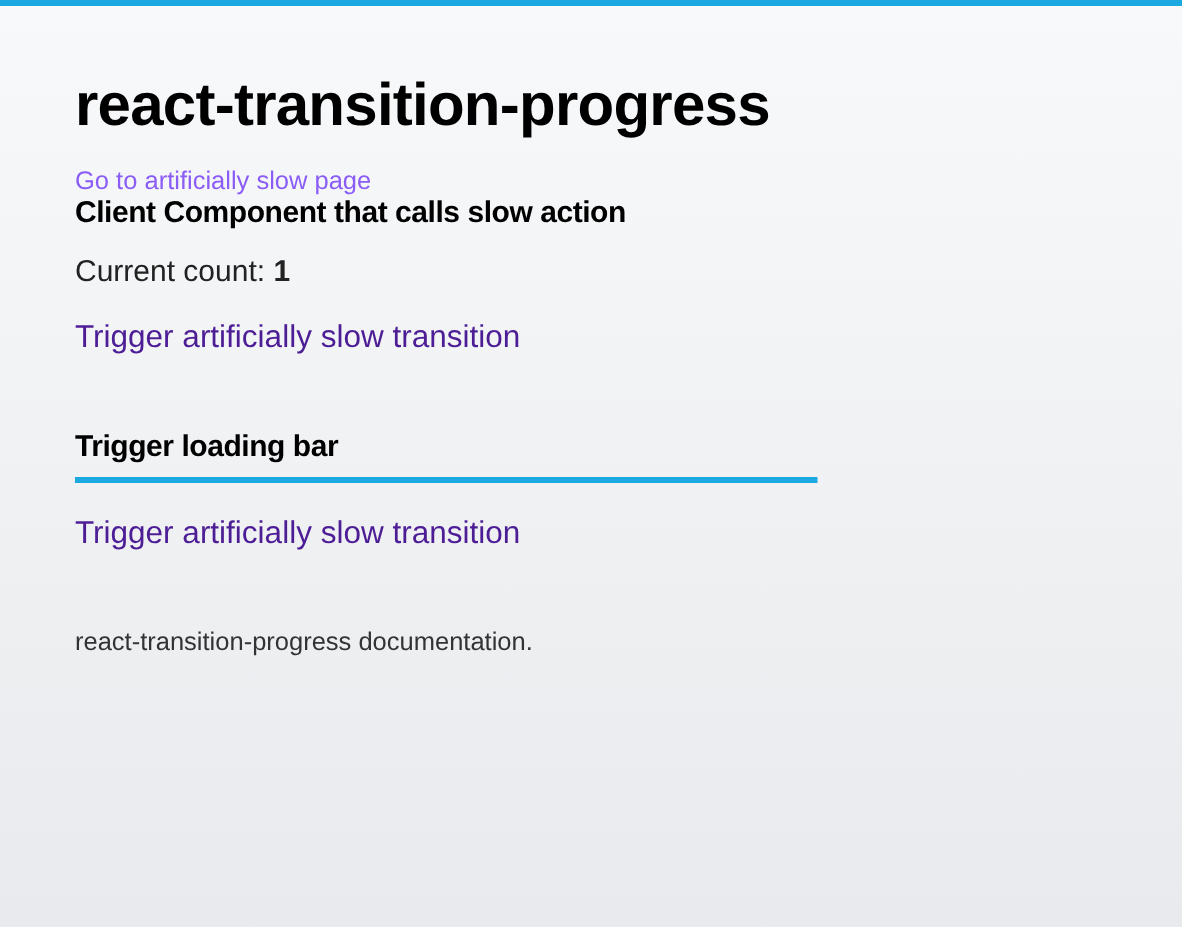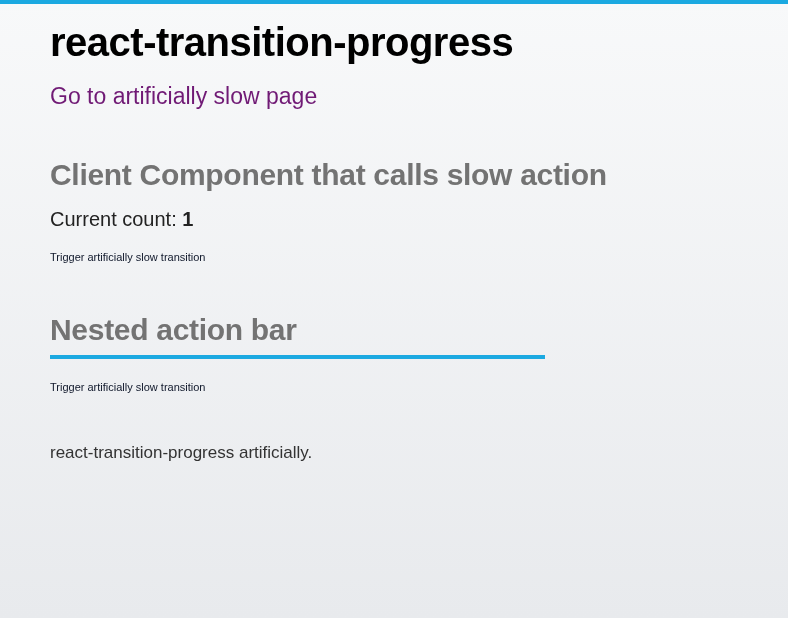--- a/index.html
+++ b/index.html
@@ -13,53 +13,52 @@
       width: 788px;
       height: 618px;
       overflow: hidden;
     }
     .top-progress-bar {
       width: 100%;
       height: 4px;
       background: #1ba9e1;
     }
     .container {
-      padding: 16px 50px;
+      padding: 44px 50px;
     }
     h1 {
       font-size: 40px;
       font-weight: 800;
       color: #000;
       margin-bottom: 18px;
       letter-spacing: -0.5px;
     }
     h2 {
-      font-size: 30px;
+      font-size: 20px;
       font-weight: 700;
-      color: #737373;
+      color: #000000;
       margin-bottom: 16px;
       letter-spacing: -0.3px;
     }
     .link-text {
-      font-size: 23px;
-      color: #701a75;
-      margin-bottom: 48px;
+      font-size: 17px;
+      color: #8b5cf6;
       display: block;
     }
     .count-line {
       font-size: 20px;
       color: #222;
       margin-bottom: 20px;
     }
     .count-value {
       font-weight: 700;
     }
     .trigger-text {
-      font-size: 11px;
-      color: #0f172a;
+      font-size: 21px;
+      color: #4c1d95;
       margin-bottom: 50px;
       display: block;
     }
     .nested-section h2 {
       margin-bottom: 8px;
     }
     .nested-progress-bar {
       height: 4px;
       background: #1ba9e1;
       width: 72%;
@@ -87,20 +86,20 @@
 
   <div class="section">
     <h2>Client Component that calls slow action</h2>
     <p class="count-line">
       <span>Current count: </span><span class="count-value">1</span>
     </p>
     <a class="trigger-text">Trigger artificially slow transition</a>
   </div>
 
   <div class="section nested-section">
-    <h2>Nested action bar</h2>
+    <h2>Trigger loading bar</h2>
     <div class="nested-progress-bar"></div>
     <a class="trigger-text">Trigger artificially slow transition</a>
   </div>
 
-  <a class="doc-link">react-transition-progress artificially.</a>
+  <a class="doc-link">react-transition-progress documentation.</a>
 
 </div>
 
 </body></html>

